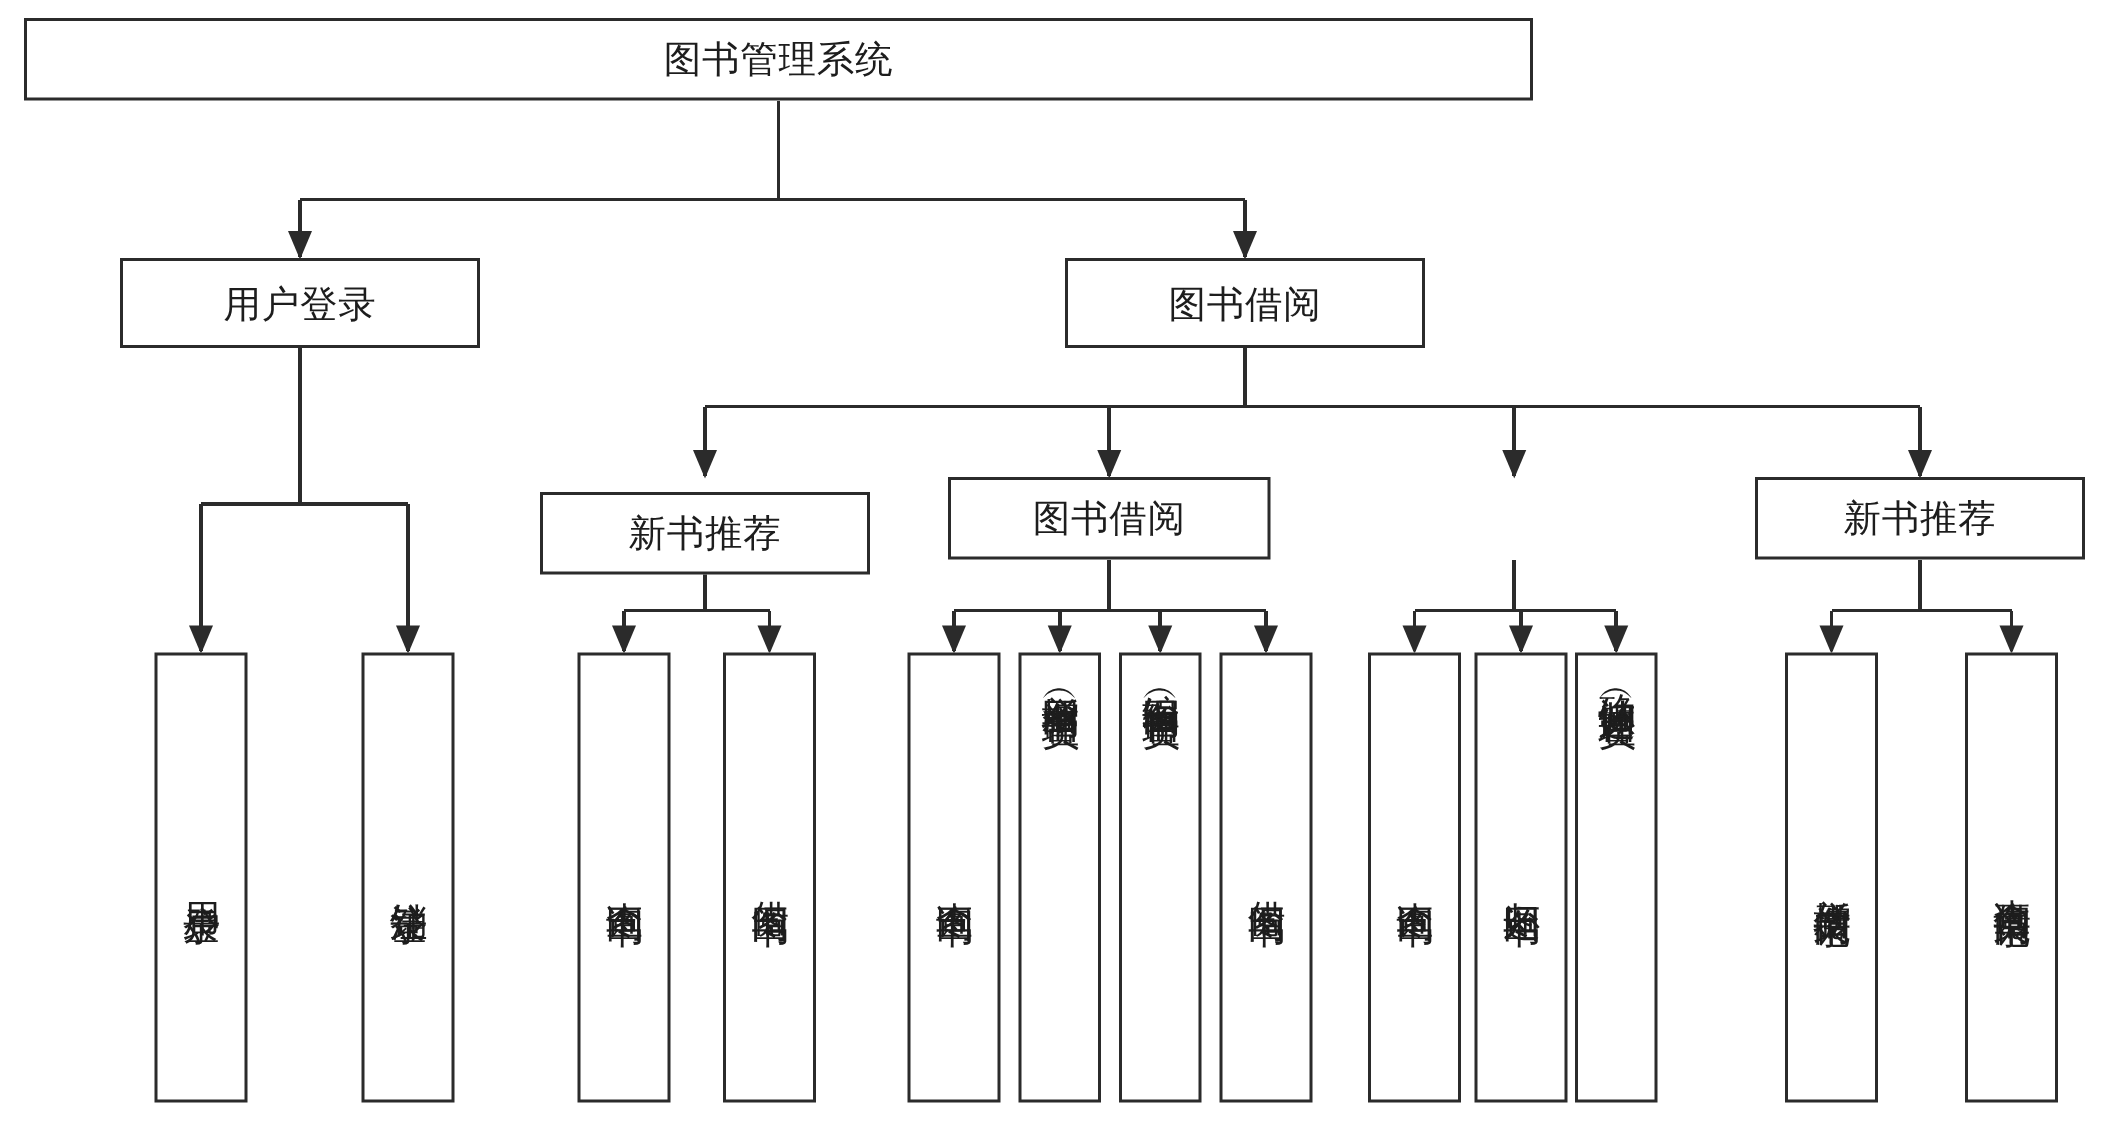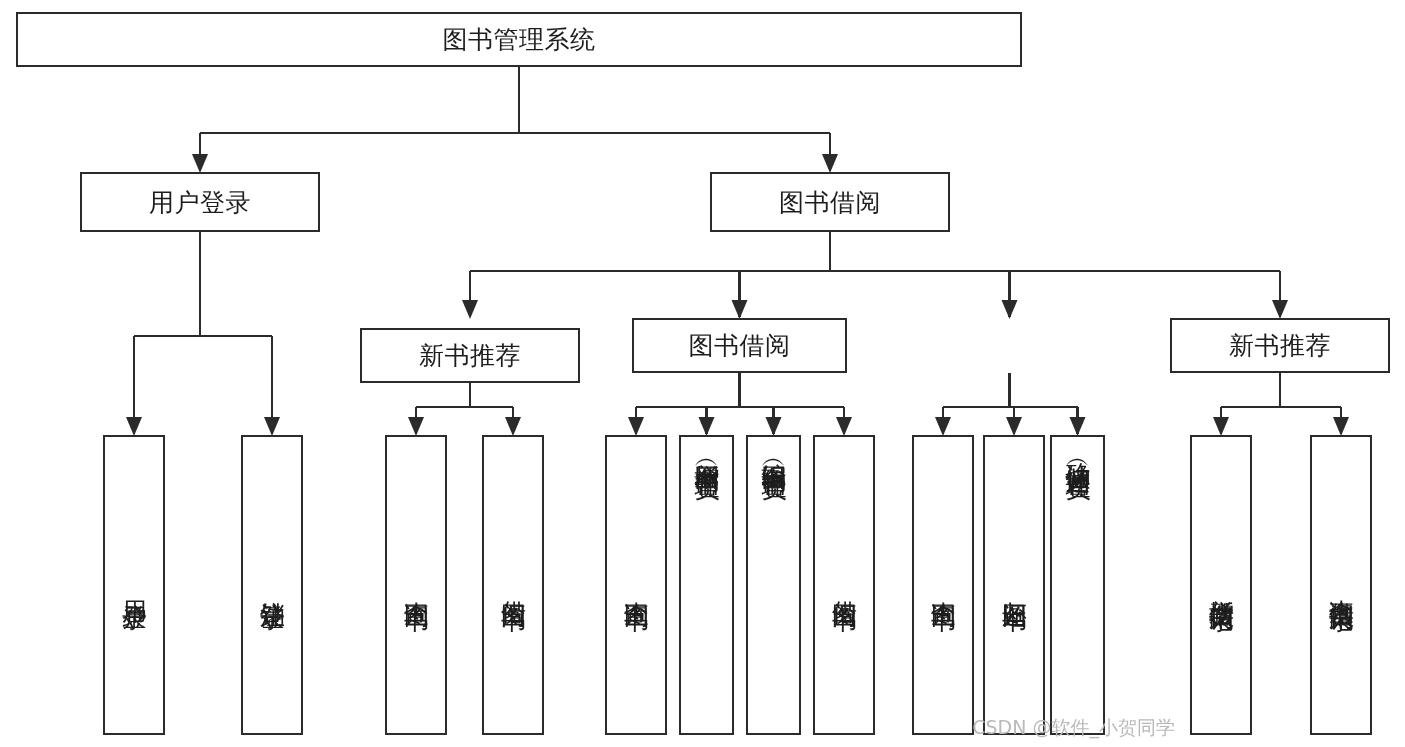--- a/index.html
+++ b/index.html
@@ -192,14 +192,13 @@
     <span class="label">确认归还（管理员）</span>
   </div>
 
   <div class="node vertical centered" style="left: 1190px; top: 435px; width: 62px; height: 300px;">
     <span class="label">新增借阅记录</span>
   </div>
   <div class="node vertical centered" style="left: 1310px; top: 435px; width: 62px; height: 300px;">
     <span class="label">查询借阅记录</span>
   </div>
 
-  <div class="watermark">CSDN @软件_小贺同学</div>
 </div>
 
 </body></html>

